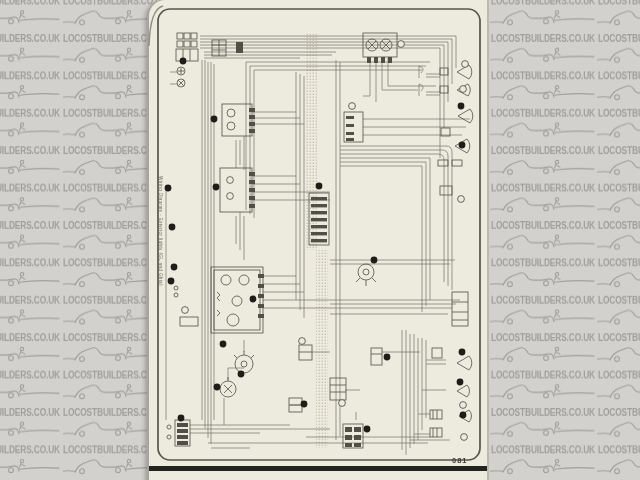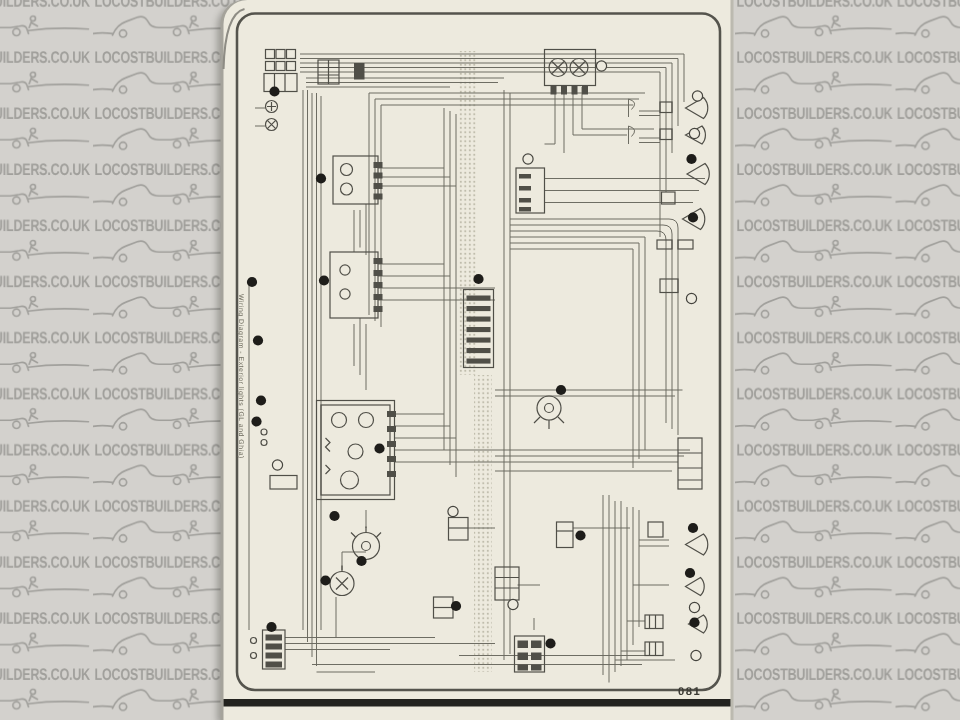--- a/index.html
+++ b/index.html
@@ -1,17 +1,17 @@
 <!DOCTYPE html>
 <html><head>
 <meta charset="utf-8">
 <style>
   html,body{margin:0;padding:0;background:#b9b8b4;}
   .stage{position:relative;width:640px;height:480px;overflow:hidden;
-         font-family:"Liberation Sans",sans-serif;background:#d3d1cd;text-align:center;}
+         font-family:"Liberation Sans",sans-serif;background:#d3d1cd;}
   .stage svg{display:block;}
   .wm{position:absolute;left:0;top:0;}
   .page{position:absolute;left:149px;top:0;width:338px;height:480px;
         background:#edeade;border-top-left-radius:16px;
         box-shadow:-2px 0 0 #a5a39b, -4px 2px 4px rgba(60,60,55,.35), 2px 0 0 #bcbab0;}
   .diag{position:absolute;left:0;top:0;}
   .caption{position:absolute;left:154px;top:176px;height:150px;width:9px;
            writing-mode:vertical-rl;text-orientation:sideways;
            font-size:4.6px;letter-spacing:.35px;color:#6f6d60;white-space:nowrap;}
   .pagenum{position:absolute;left:452px;top:456px;font-size:7.5px;font-weight:bold;

